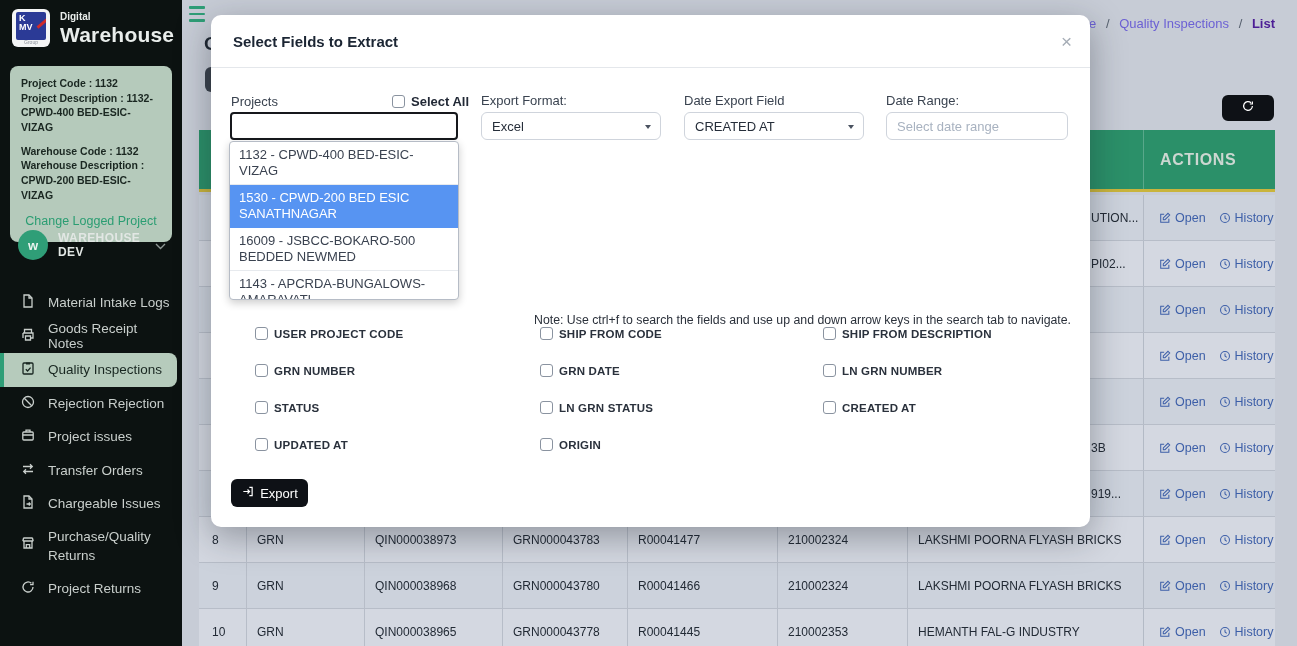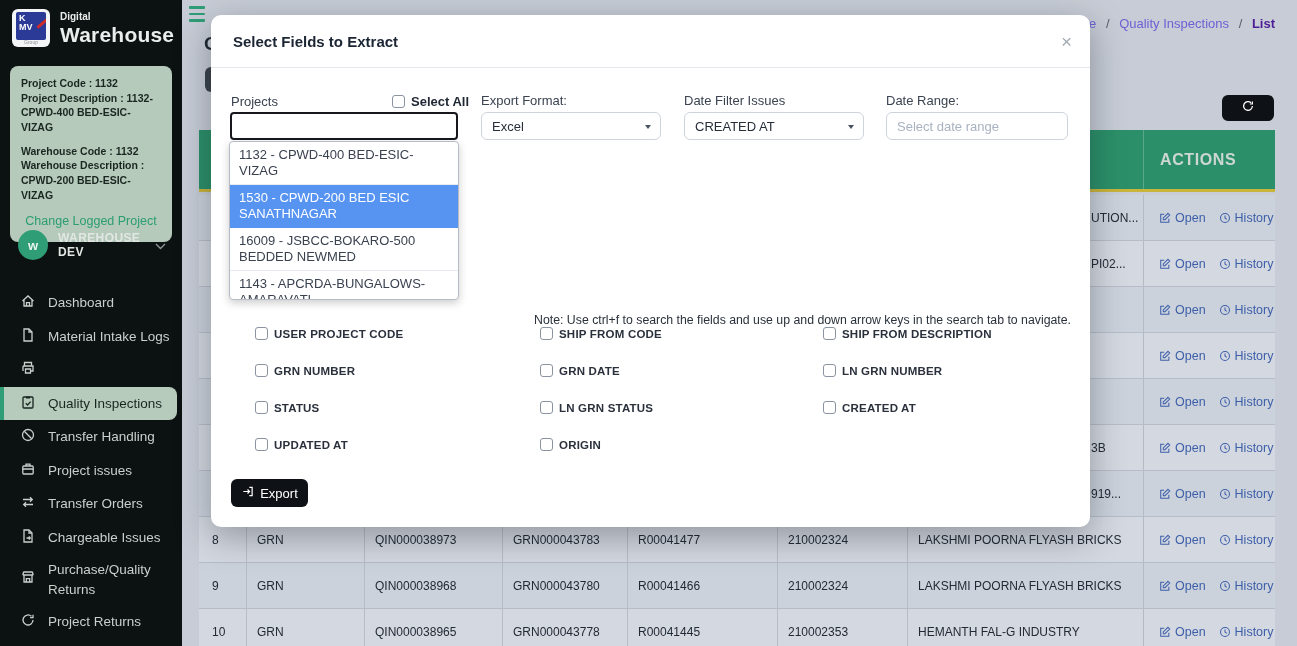--- a/index.html
+++ b/index.html
@@ -169,50 +169,45 @@
       <span class="chev">
         <svg width="11" height="7" viewBox="0 0 11 7">
             <path d="M1 1l4.5 4.5L10 1" fill="none" stroke="currentColor" stroke-width="1.4"></path>
           </svg>
       </span>
     </div>
 
     <div class="nav">
       <div class="nav-item">
         <span><svg width="16" height="16" viewBox="0 0 16 16" fill="none" stroke="currentColor" stroke-width="1.3">
-              <path d="M2.5 8L8 3l5.5 5M4 7v6h8V7M6.5 13v-3.3h3V13"></path>
-            </svg></span>
-        <span class="nav-label">Dashboard</span>
-      </div>
-      <div class="nav-item">
-        <span><svg width="16" height="16" viewBox="0 0 16 16" fill="none" stroke="currentColor" stroke-width="1.3">
               <path d="M4 2h5l3 3v9H4z"></path>
               <path d="M9 2v3h3"></path>
             </svg></span>
         <span class="nav-label">Material Intake Logs</span>
       </div>
       <div class="nav-item">
         <span><svg width="16" height="16" viewBox="0 0 16 16" fill="none" stroke="currentColor" stroke-width="1.3">
               <path d="M4.5 6V2.5h7V6M3 6h10v5h-2.5M3 11V6M5.5 9h5v4h-5z"></path>
             </svg></span>
+        <span class="nav-label">Goods Receipt Notes</span>
       </div>
       <div class="nav-item active">
         <span><svg width="16" height="16" viewBox="0 0 16 16" fill="none" stroke="currentColor" stroke-width="1.3">
               <rect x="3" y="3" width="10" height="11" rx="1"></rect>
               <path d="M6 2.5h4v2H6z" fill="currentColor" stroke="none"></path>
               <path d="M5.8 9.2l1.8 1.8 3-3.4"></path>
             </svg></span>
         <span class="nav-label">Quality Inspections</span>
       </div>
       <div class="nav-item">
         <span><svg width="16" height="16" viewBox="0 0 16 16" fill="none" stroke="currentColor" stroke-width="1.3">
               <circle cx="8" cy="8" r="5.5"></circle>
               <path d="M4.3 4.3l7.4 7.4"></path>
             </svg></span>
-        <span class="nav-label">Transfer Handling</span>
+        <span class="nav-label">Rejection Rejection</span>
       </div>
       <div class="nav-item">
         <span><svg width="16" height="16" viewBox="0 0 16 16" fill="none" stroke="currentColor" stroke-width="1.3">
               <rect x="2.8" y="5" width="10.4" height="8" rx="1"></rect>
               <path d="M6 5V3.2h4V5M2.8 8h10.4"></path>
             </svg></span>
         <span class="nav-label">Project issues</span>
       </div>
       <div class="nav-item">
         <span><svg width="16" height="16" viewBox="0 0 16 16" fill="none" stroke="currentColor" stroke-width="1.3">
@@ -515,21 +510,21 @@
           <span>1143 - APCRDA-BUNGALOWS-AMARAVATI</span>
         </div>
       </div>
 
     <span class="m-label lbl-format">Export Format:</span>
     <div class="m-select sel-format">
       <span>Excel</span>
       <span class="caret"></span>
     </div>
 
-    <span class="m-label lbl-datefield">Date Filter Issues</span>
+    <span class="m-label lbl-datefield">Date Export Field</span>
     <div class="m-select sel-datefield">
       <span>CREATED AT</span>
       <span class="caret"></span>
     </div>
 
     <span class="m-label lbl-daterange">Date Range:</span>
     <input class="daterange-input" type="text" placeholder="Select date range" style="">
 
     <div class="note">Note: Use ctrl+f to search the fields and use up and down arrow keys in the search tab to navigate.</div>
 

